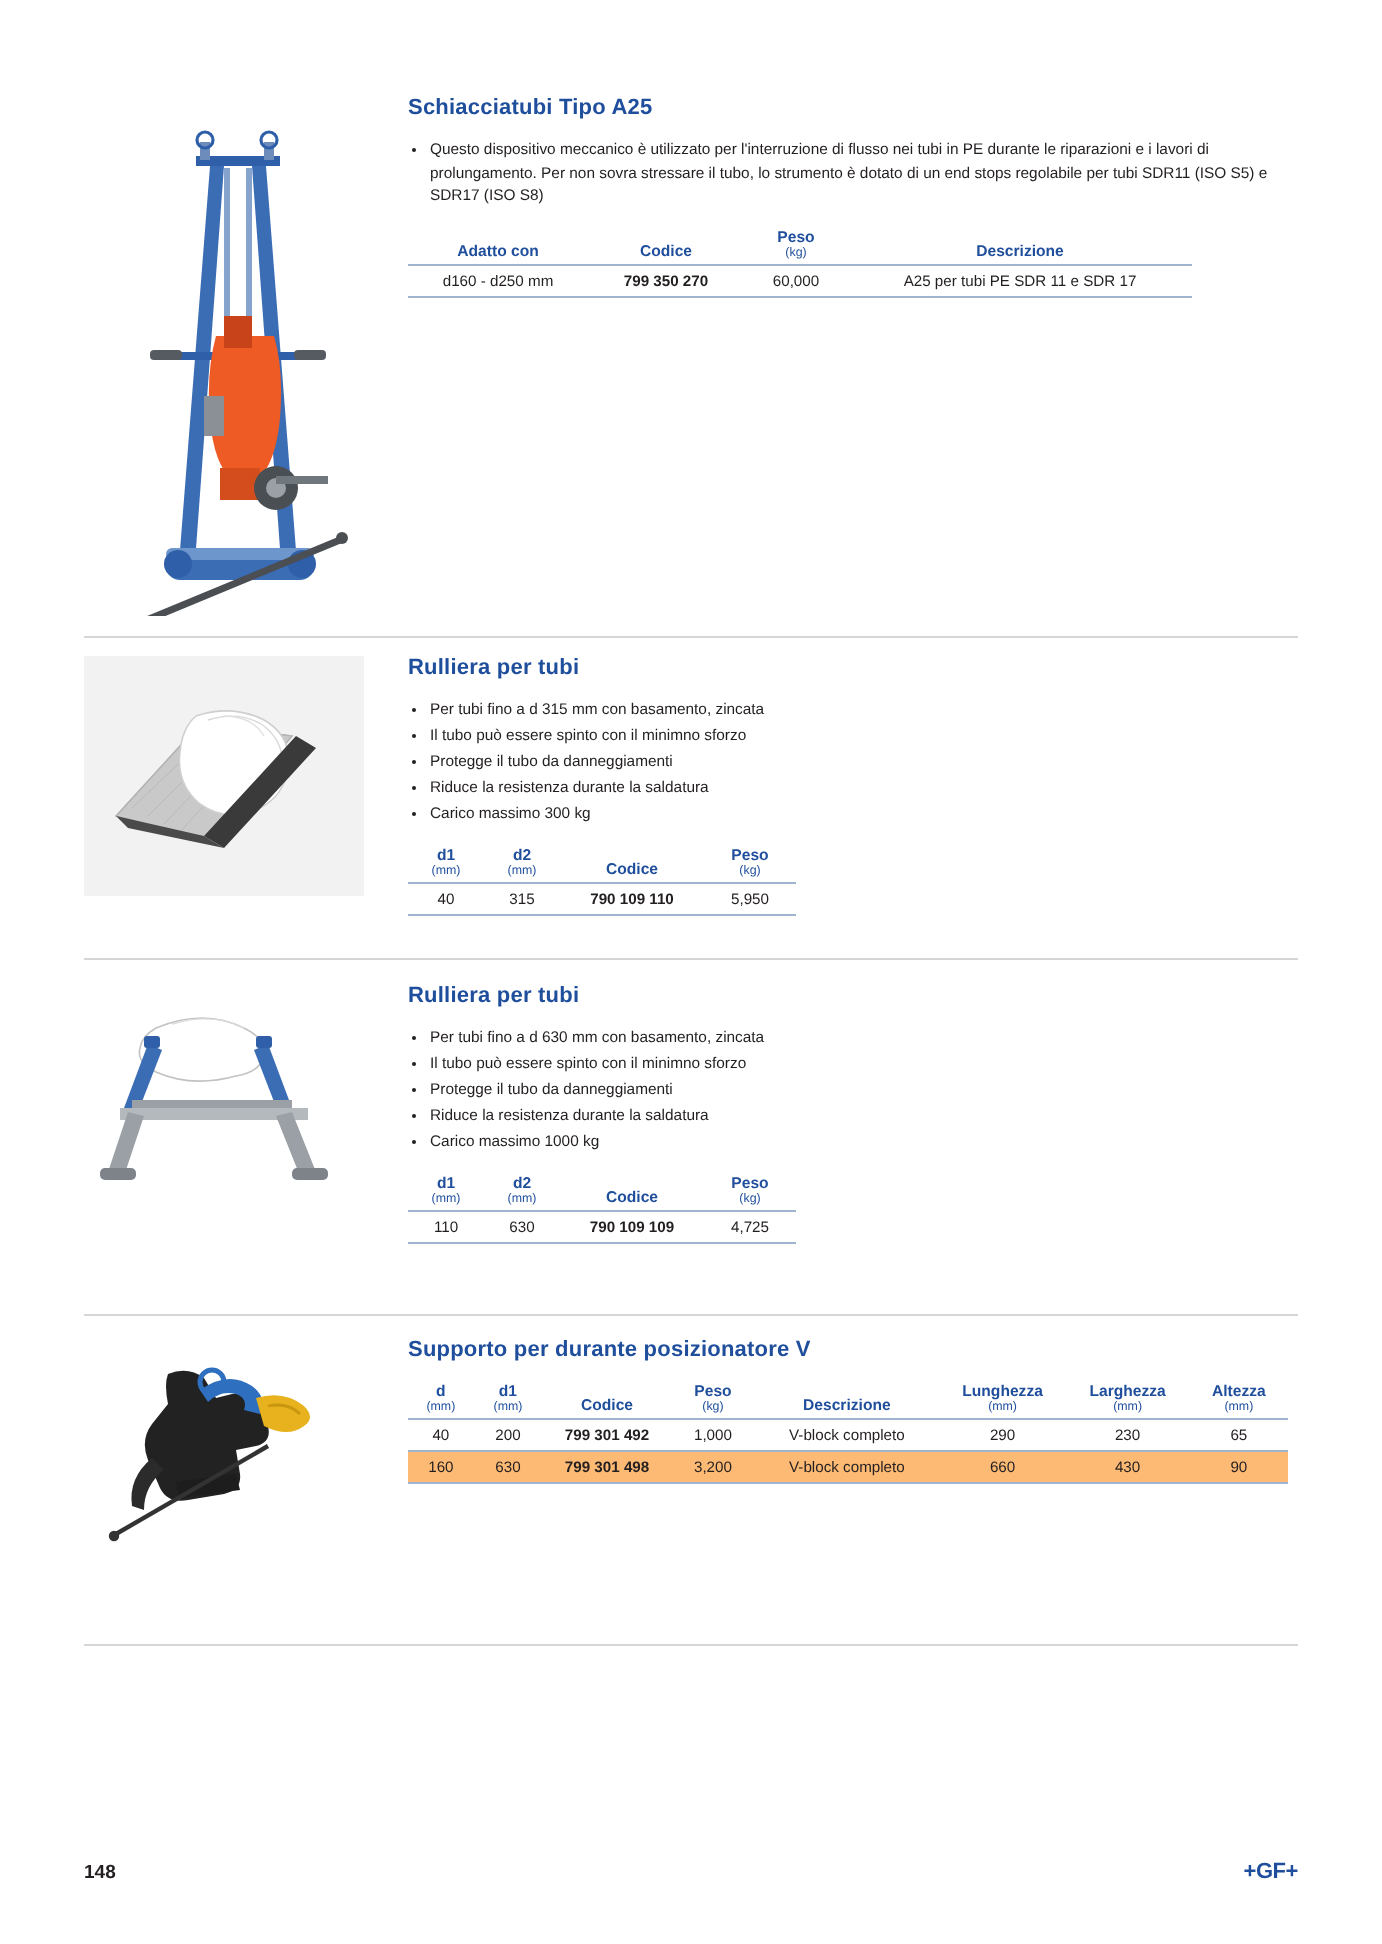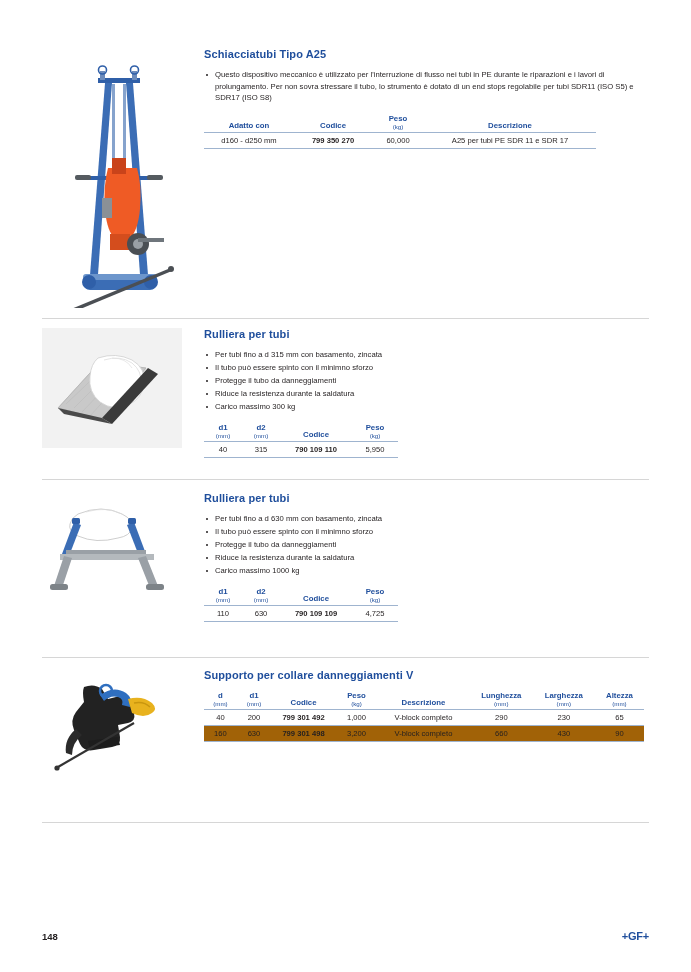--- a/index.html
+++ b/index.html
@@ -101,21 +101,21 @@
     font-size: 7.6px;
   }
   table.spec thead tr th {
     padding-bottom: 2px;
   }
   table.spec tbody tr {
     border-top: 0.7px solid #9fb4cf;
     border-bottom: 0.7px solid #9fb4cf;
   }
   table.spec tbody tr.alt {
-    background: #a16207;
+    background: #fdba74;
   }
   td.bold { font-weight: bold; }
   td.l { text-align: left; }
 
   
   .sep {
     position: absolute;
     left: 42px;
     width: 607px;
     height: 1px;
@@ -368,21 +368,21 @@
           <path d="M34 60 q-12 10 -10 24 l6 2 q0 -12 10 -20 z" fill="#2b2b2b"></path>
           <path d="M46 72 l30 -4 l2 8 l-30 4 z" fill="#1d1d1d"></path>
 
           <path d="M16 98 L92 54" stroke="#333" stroke-width="2.2" fill="none"></path>
           <circle cx="15" cy="99" r="2.6" fill="#333"></circle>
         </svg>
       </div>
     </div>
 
     <div class="txt-col">
-      <div class="prod-title">Supporto per collare danneggiamenti V</div>
+      <div class="prod-title">Supporto per durante posizionatore V</div>
 
       <table class="spec">
         <thead>
           <tr>
             <th style="width:24px;"><span>d</span><span class="unit">(mm)</span></th>
             <th style="width:26px;"><span>d1</span><span class="unit">(mm)</span></th>
             <th style="width:58px;"><span>Codice</span></th>
             <th style="width:34px;"><span>Peso</span><span class="unit">(kg)</span></th>
             <th style="width:92px;"><span>Descrizione</span></th>
             <th style="width:56px;"><span>Lunghezza</span><span class="unit">(mm)</span></th>

